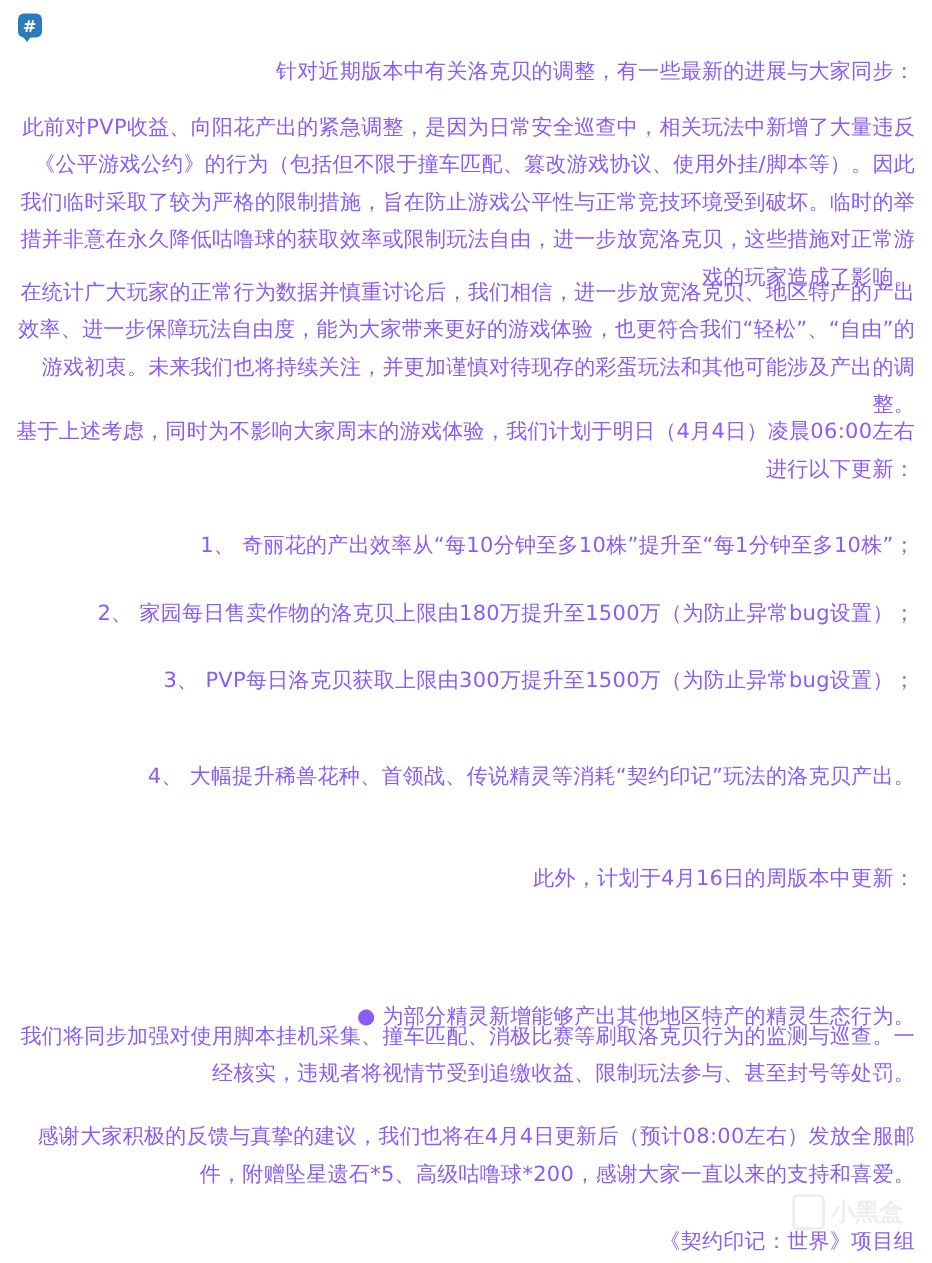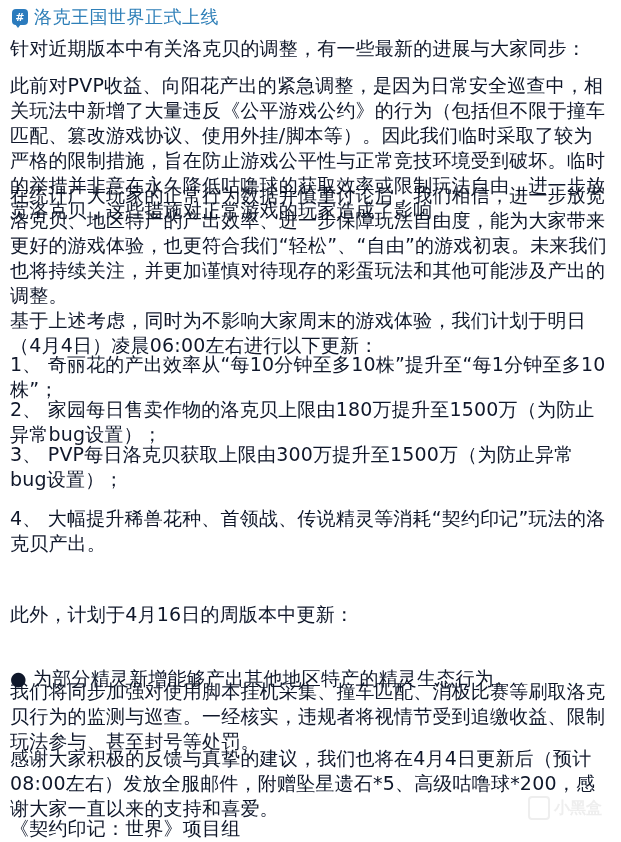--- a/index.html
+++ b/index.html
@@ -20,50 +20,50 @@
     display: inline-flex; align-items: center; justify-content: center;
     margin-right: 6px; position: relative;
   }
   .tag-icon::after {
     content: ""; position: absolute; left: 3px; bottom: -3px;
     border-left: 3px solid transparent; border-right: 3px solid transparent;
     border-top: 4px solid #2b7bbd;
   }
   .p {
     position: absolute; left: 10px; width: 600px;
-    font-size: 19px; line-height: 25px; color: #0f172a;
+    font-size: 14px; line-height: 25px; color: #8b5cf6;
     letter-spacing: 0.2px;
+    text-align: right;
   }
   .watermark {
     position: absolute; left: 528px; top: 796px;
     display: flex; align-items: center; gap: 4px;
     color: #eeeeee; font-size: 16px; font-weight: bold;
   }
   .wm-logo {
     width: 18px; height: 20px; border: 2px solid #eeeeee; border-radius: 4px;
   }
 </style>
 </head>
 <body>
 
 <div class="page">
   <div class="heading">
     <span class="tag-icon">#</span>
-    <span>洛克王国世界正式上线</span>
   </div>
 
   <div class="p" style="top:36px">针对近期版本中有关洛克贝的调整，有一些最新的进展与大家同步：</div>
   <div class="p" style="top:73px">此前对PVP收益、向阳花产出的紧急调整，是因为日常安全巡查中，相关玩法中新增了大量违反《公平游戏公约》的行为（包括但不限于撞车匹配、篡改游戏协议、使用外挂/脚本等）。因此我们临时采取了较为严格的限制措施，旨在防止游戏公平性与正常竞技环境受到破坏。临时的举措并非意在永久降低咕噜球的获取效率或限制玩法自由，进一步放宽洛克贝，这些措施对正常游戏的玩家造成了影响。</div>
   <div class="p" style="top:183px">在统计广大玩家的正常行为数据并慎重讨论后，我们相信，进一步放宽洛克贝、地区特产的产出效率、进一步保障玩法自由度，能为大家带来更好的游戏体验，也更符合我们“轻松”、“自由”的游戏初衷。未来我们也将持续关注，并更加谨慎对待现存的彩蛋玩法和其他可能涉及产出的调整。</div>
-  <div class="p" style="top:308px">基于上述考虑，同时为不影响大家周末的游戏体验，我们计划于明日（4月4日）凌晨06:00左右进行以下更新：</div>
+  <div class="p" style="top:276px">基于上述考虑，同时为不影响大家周末的游戏体验，我们计划于明日（4月4日）凌晨06:00左右进行以下更新：</div>
   <div class="p" style="top:352px">1、 奇丽花的产出效率从“每10分钟至多10株”提升至“每1分钟至多10株”；</div>
   <div class="p" style="top:397px">2、 家园每日售卖作物的洛克贝上限由180万提升至1500万（为防止异常bug设置）；</div>
   <div class="p" style="top:442px">3、 PVP每日洛克贝获取上限由300万提升至1500万（为防止异常bug设置）；</div>
   <div class="p" style="top:506px">4、 大幅提升稀兽花种、首领战、传说精灵等消耗“契约印记”玩法的洛克贝产出。</div>
-  <div class="p" style="top:602px">此外，计划于4月16日的周版本中更新：</div>
+  <div class="p" style="top:574px">此外，计划于4月16日的周版本中更新：</div>
   <div class="p" style="top:666px">● 为部分精灵新增能够产出其他地区特产的精灵生态行为。</div>
   <div class="p" style="top:679px">我们将同步加强对使用脚本挂机采集、撞车匹配、消极比赛等刷取洛克贝行为的监测与巡查。一经核实，违规者将视情节受到追缴收益、限制玩法参与、甚至封号等处罚。</div>
   <div class="p" style="top:746px">感谢大家积极的反馈与真挚的建议，我们也将在4月4日更新后（预计08:00左右）发放全服邮件，附赠坠星遗石*5、高级咕噜球*200，感谢大家一直以来的支持和喜爱。</div>
   <div class="p" style="top:816px">《契约印记：世界》项目组</div>
 
   <div class="watermark">
     <span class="wm-logo"></span>
     <span>小黑盒</span>
   </div>
 </div>

